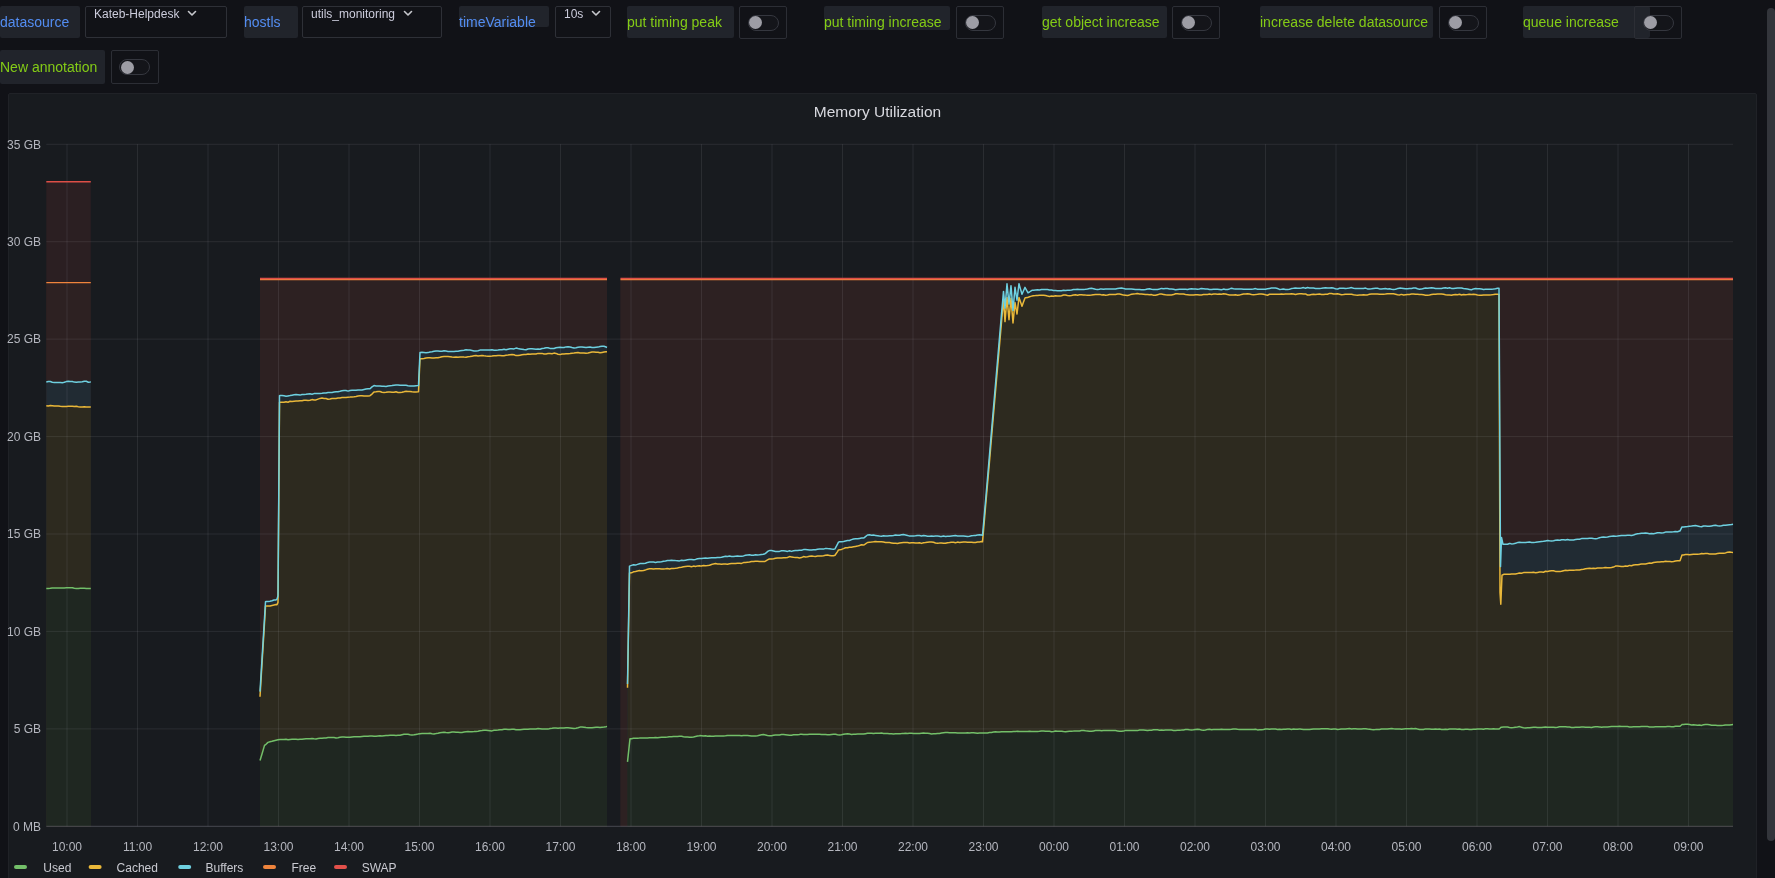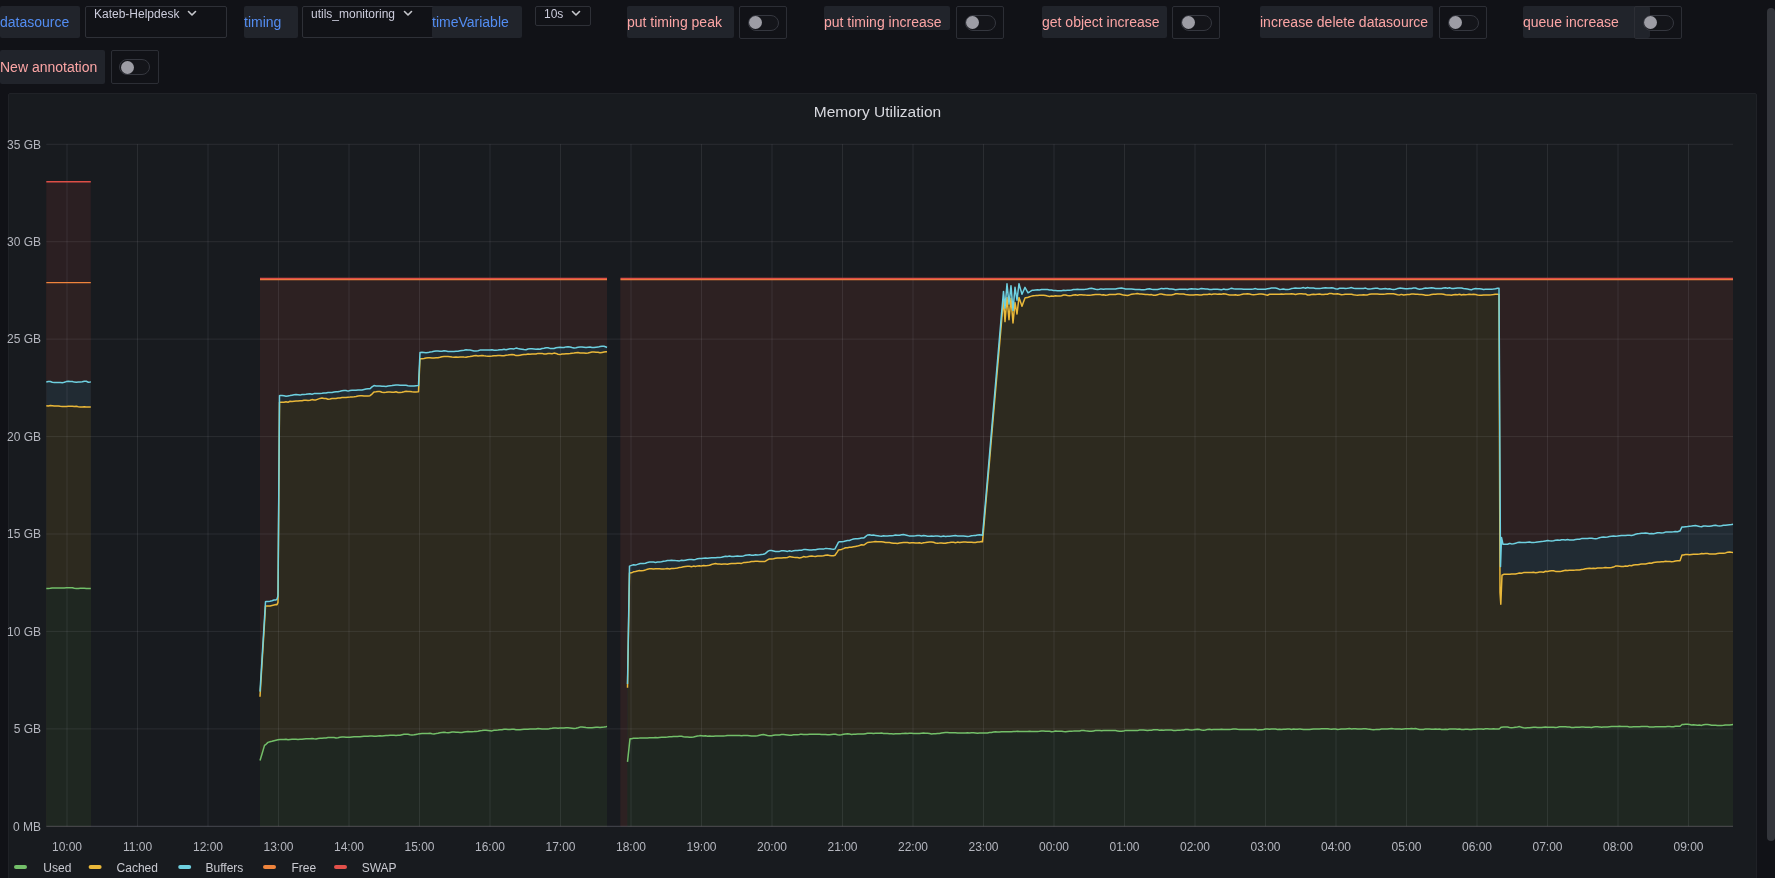--- a/index.html
+++ b/index.html
@@ -1,18 +1,18 @@
 <!DOCTYPE html>
 <html><head><meta charset="utf-8"><style>
 *{margin:0;padding:0;box-sizing:border-box}
 html,body{width:1775px;height:878px;background:#111217;font-family:"Liberation Sans",sans-serif;overflow:hidden;position:relative}
 .panel{position:absolute;left:8px;top:93px;width:1749px;height:790px;background:#181b1f;border:1px solid #202227;border-radius:2px}
 .lbl{position:absolute;border-radius:2px;background:#21242b;font-size:14px;text-align:left;white-space:nowrap}
 .lblb{color:#538df2}
-.lblw{color:#fca5a5}
+.lblw{color:#84cc16}
 .dd{position:absolute;border:1px solid #2e3037;border-radius:2px;color:#ccccdc;font-size:12px;display:flex;align-items:flex-start;padding-left:8px;white-space:nowrap}
 .tgl{position:absolute;width:48px;border:1px solid #2c2e35;border-radius:2px}
 .pill{position:absolute;left:7.5px;top:50%;margin-top:-8px;width:31px;height:16px;border-radius:8px;background:#14151a;border:1px solid #35373f;display:block}
 .knob{position:absolute;left:0.5px;top:0.5px;width:13px;height:13px;border-radius:50%;background:#9d9da5;display:block}
 .ax{font-size:12px;fill:#b5b7bf}
 .lg{font-size:12px;fill:#c9cad1}
 .sbar{position:absolute;left:1766.5px;top:8px;width:8px;height:833px;border-radius:4px;background:#33353b}
 </style></head>
 <body>
 <div class="panel"></div>
@@ -121,26 +121,26 @@
     <text x="205.5" y="871.5" class="lg">Buffers</text>
     <rect x="263" y="865" width="13" height="4" rx="2" fill="#ef843c"></rect>
     <text x="291.4" y="871.5" class="lg">Free</text>
     <rect x="334" y="865" width="13" height="4" rx="2" fill="#e2504a"></rect>
     <text x="361.7" y="871.5" class="lg">SWAP</text>
 </svg>
 <div class="lbl lblb" style="left:0px;width:80px;top:6px;height:32px;line-height:32px">datasource</div>
 <div class="dd" style="left:85px;width:142px;top:6px;height:32px">Kateb-Helpdesk<svg width="12" height="12" viewBox="0 0 12 12" style="margin-left:7px;flex:none">
       <path d="M2.5 4.5 L6 8 L9.5 4.5" fill="none" stroke="#c7c8cd" stroke-width="1.6" stroke-linecap="round" stroke-linejoin="round"></path>
     </svg></div>
-<div class="lbl lblb" style="left:244px;width:54px;top:6px;height:32px;line-height:32px">timing</div>
+<div class="lbl lblb" style="left:244px;width:54px;top:6px;height:32px;line-height:32px">hostls</div>
 <div class="dd" style="left:302px;width:140px;top:6px;height:32px">utils_monitoring<svg width="12" height="12" viewBox="0 0 12 12" style="margin-left:7px;flex:none">
       <path d="M2.5 4.5 L6 8 L9.5 4.5" fill="none" stroke="#c7c8cd" stroke-width="1.6" stroke-linecap="round" stroke-linejoin="round"></path>
     </svg></div>
-<div class="lbl lblb" style="left:432px;width:90px;top:6px;height:32px;line-height:32px">timeVariable</div>
-<div class="dd" style="left:535px;width:56px;top:6px;height:20px">10s<svg width="12" height="12" viewBox="0 0 12 12" style="margin-left:7px;flex:none">
+<div class="lbl lblb" style="left:459px;width:90px;top:6px;height:21px;line-height:32px">timeVariable</div>
+<div class="dd" style="left:555px;width:56px;top:6px;height:32px">10s<svg width="12" height="12" viewBox="0 0 12 12" style="margin-left:7px;flex:none">
       <path d="M2.5 4.5 L6 8 L9.5 4.5" fill="none" stroke="#c7c8cd" stroke-width="1.6" stroke-linecap="round" stroke-linejoin="round"></path>
     </svg></div>
 <div class="lbl lblw" style="left:627px;width:107px;top:6px;height:32px;line-height:32px">put timing peak</div>
 <div class="tgl" style="left:739px;top:6px;height:33px">
     <span class="pill">
       <span class="knob"></span>
     </span>
   </div>
 <div class="lbl lblw" style="left:824px;width:126px;top:6px;height:24px;line-height:32px">put timing increase</div>
 <div class="tgl" style="left:956px;top:6px;height:33px">

